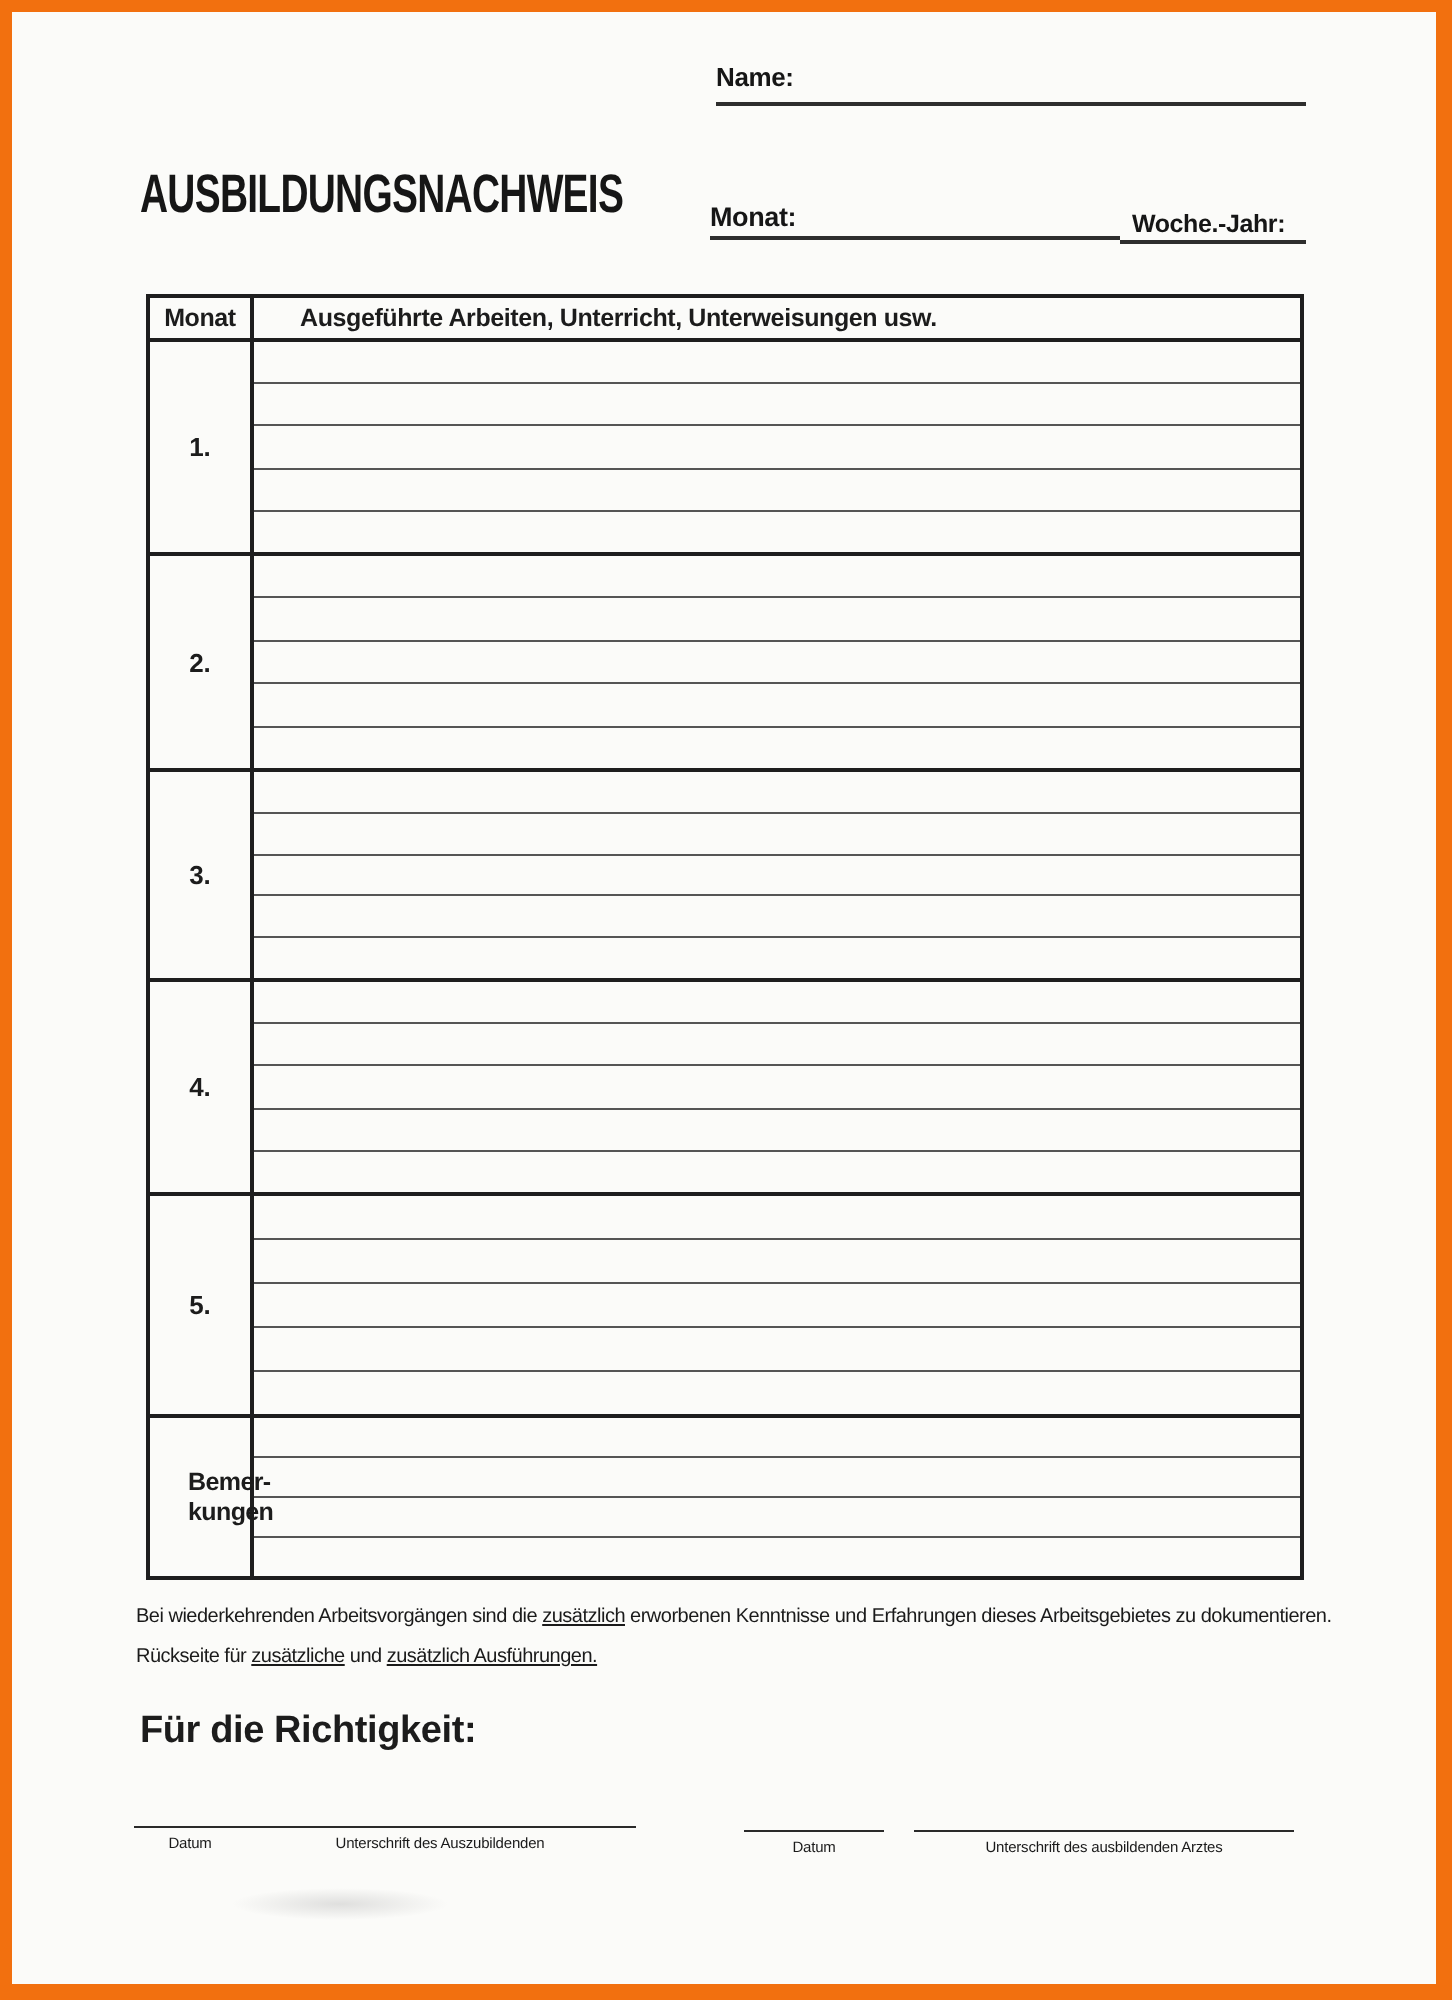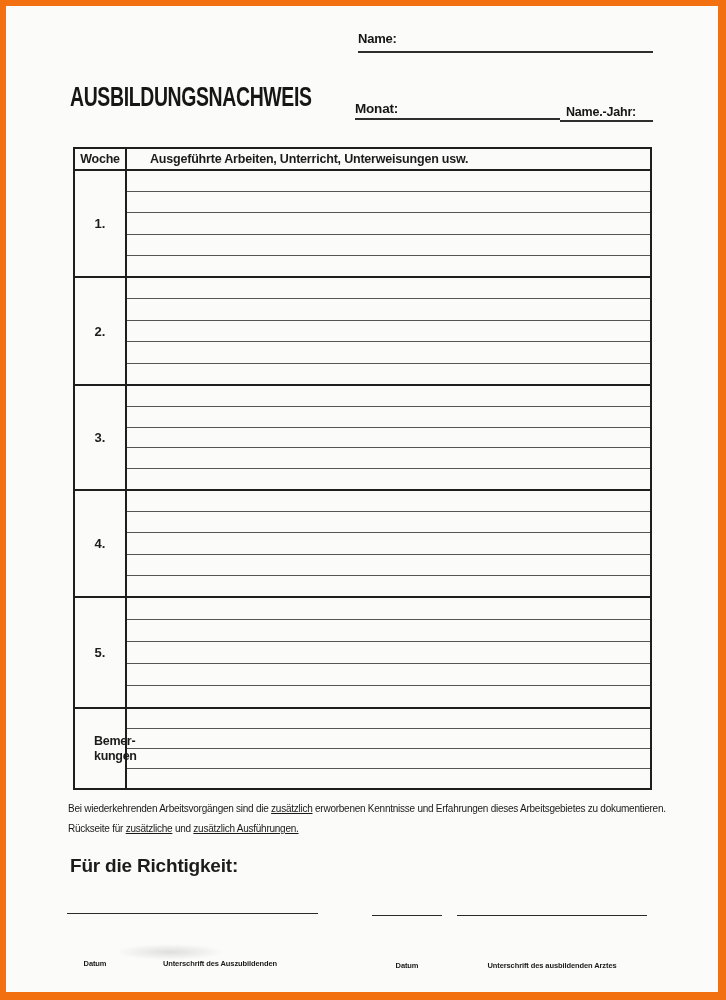--- a/index.html
+++ b/index.html
@@ -77,22 +77,22 @@
   .note-2 { top:817px; }
   .u { text-decoration:underline; }
   .correctness {
     position:absolute; left:64px; top:849px;
     font-size:19px; font-weight:bold; letter-spacing:-0.2px;
   }
 
   
   .sig { position:absolute; top:907px; border-top:1.5px solid #2a2a2a;
     text-align:center; }
-  .sig-label { font-size:7.5px; font-weight:bold; letter-spacing:-0.1px;
-    padding-top:3px; color:#1a1a1a; white-space:nowrap;margin-top:42px; }
+  .sig-label { font-size:7.5px; font-weight:normal; letter-spacing:-0.1px;
+    padding-top:3px; color:#1a1a1a; white-space:nowrap; }
   .sig-1 { left:61px; width:56px; }
   .sig-2 { left:116px; width:196px; }
   .sig-3 { left:366px; width:70px; top:909px; }
   .sig-4 { left:451px; width:190px; top:909px; }
 
   .scan-smudge {
     position:absolute; left:110px; top:938px; width:108px; height:16px;
     background:radial-gradient(closest-side, rgba(170,170,170,0.35), rgba(170,170,170,0));
     border-radius:50%;
   }
@@ -104,26 +104,26 @@
   <div class="sheet">
 
     <div class="form-title">AUSBILDUNGSNACHWEIS</div>
 
     <div class="field-label name-label">Name:</div>
     <div class="field-line name-line"></div>
 
     <div class="field-label month-label">Monat:</div>
     <div class="field-line month-line"></div>
 
-    <div class="field-label year-label">Name.-Jahr:</div>
+    <div class="field-label year-label">Woche.-Jahr:</div>
     <div class="field-line year-line"></div>
 
     <div class="training-table">
       <div class="t-header">
-        <div class="week-col">Woche</div>
+        <div class="week-col">Monat</div>
         <div class="work-header">Ausgeführte Arbeiten, Unterricht, Unterweisungen usw.</div>
       </div>
 
       <div class="week-section ws-1">
         <div class="week-col">
             <span class="week-num">1.</span>
           </div>
         <div class="entry-lines">
           <div class="entry-line"></div>
           <div class="entry-line"></div>

